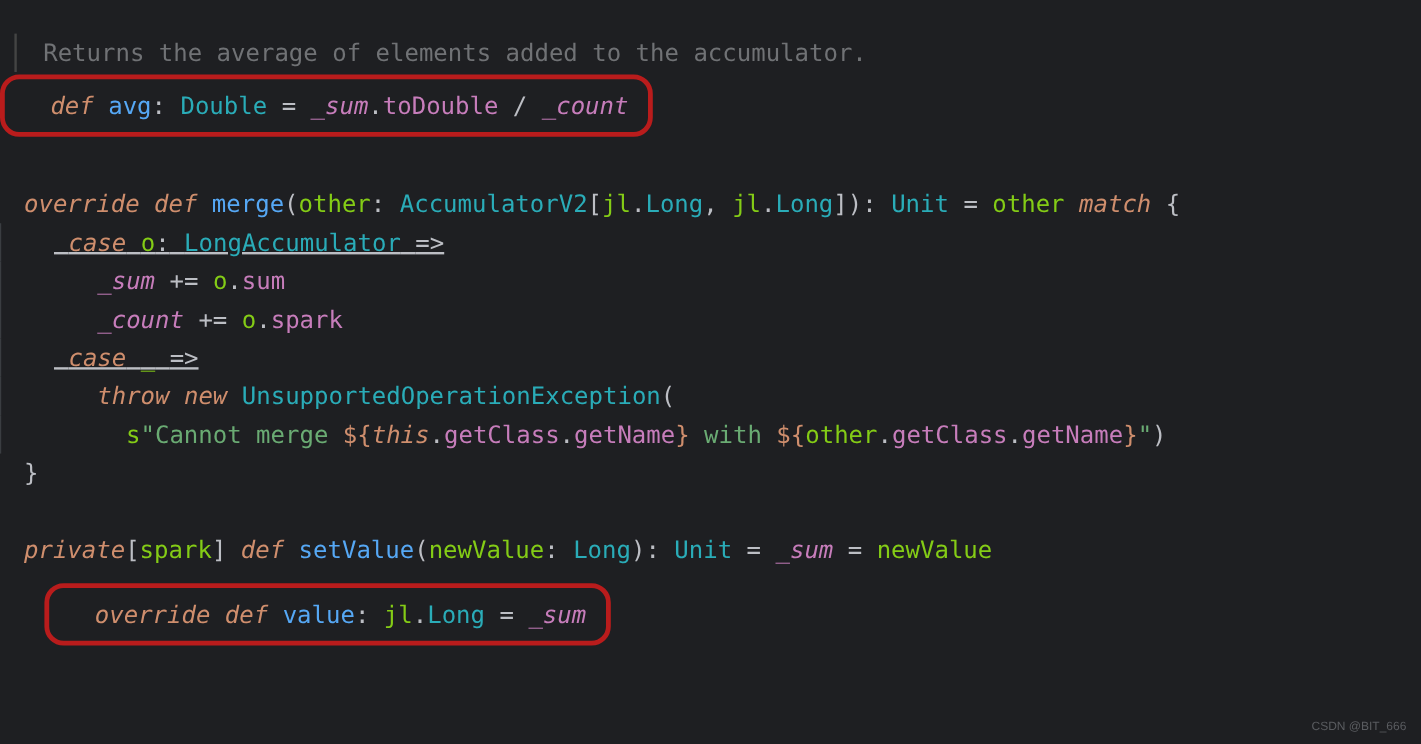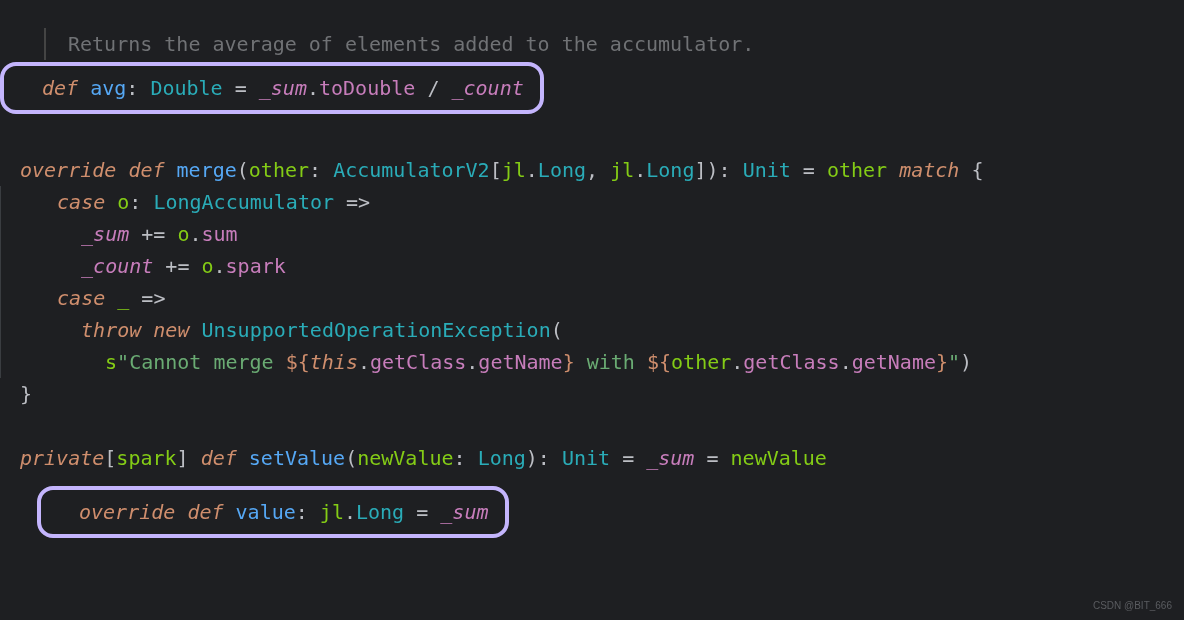--- a/index.html
+++ b/index.html
@@ -14,44 +14,44 @@
       line-height: 1.6;
       color: #bcbec4;
       width: 1184px;
       height: 620px;
       overflow: hidden;
       position: relative;
       padding-top: 28px;
     }
     .comment-block {
       border-left: 2px solid #444;
-      margin-left: 44px;
+      margin-left: 12px;
       padding-left: 22px;
       margin-bottom: 8px;
     }
     .comment-text {
       color: #707275;
       font-style: normal;
     }
     .since-label {
       color: #707275;
       margin-top: 12px;
     }
     .since-val {
       color: #6b6d72;
     }
     .code-line {
       padding-left: 20px;
       white-space: pre;
     }
-    .indent1 { padding-left: 44px; }
+    .indent1 { padding-left: 44px; text-decoration: underline; }
     .indent2 { padding-left: 68px; }
     .indent3 { padding-left: 92px; }
     .red-box {
-      border: 4px solid #c4b5fd;
+      border: 4px solid #b91c1c;
       border-radius: 16px;
       padding: 6px 4px 6px 0;
       margin: 2px 0 4px 0;
       display: inline-block;
     }
     .red-box-1 {
       padding-left: 18px;
       margin-top: -6px;
       margin-bottom: 8px;
     }

